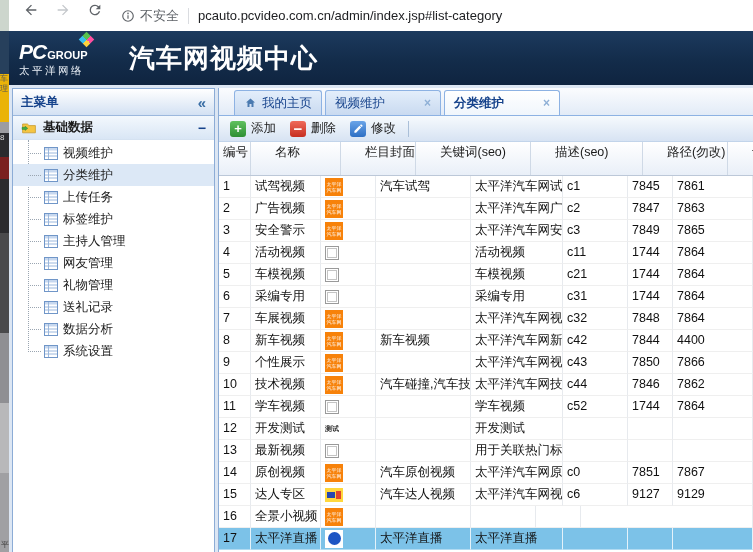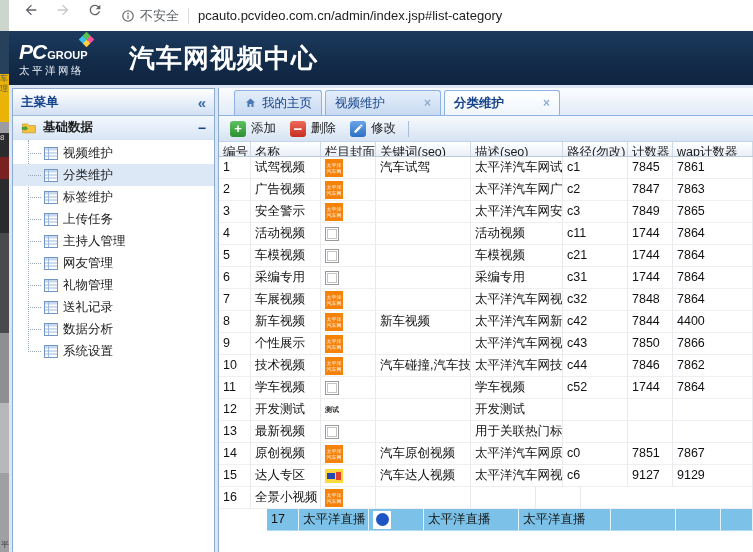--- a/index.html
+++ b/index.html
@@ -82,33 +82,33 @@
     cursor:pointer; border-radius:2px; }
   .tbtn .ticon { width:16px; height:16px; border-radius:3px; margin-right:5px; position:relative;
     display:flex; align-items:center; justify-content:center; color:#fff; font-weight:bold; }
   .ticon-add { background:linear-gradient(#5fc15f,#2e8f33); font-size:13px; }
   .ticon-del { background:linear-gradient(#ef6a5a,#c62e20); font-size:15px; }
   .ticon-edit { background:linear-gradient(#6aa4e8,#2d6fc4); }
   .ticon-edit svg { width:11px; height:11px; }
   .tsep { width:1px; height:16px; background:#aabfd8; margin:0 5px; }
 
   
-  .grid-header { height:15px; display:flex; background:linear-gradient(#ffffff,#e9eff8);
-    border-bottom:1px solid #bcc8d8; }
+  .grid-header { height:34px; display:flex; background:linear-gradient(#ffffff,#e9eff8);
+    border-bottom:1px solid #bcc8d8;gap:20px; }
   .hcell { font-size:12.5px; color:#1a1a1a; line-height:20px; padding-left:4px;
     border-right:1px solid #cfd9e6; white-space:nowrap; overflow:hidden; flex:none; cursor:pointer; }
   .grid-rows { }
   .grid-row { height:22px; display:flex; cursor:pointer; }
   .cell { font-size:12.5px; color:#111; line-height:21px; padding-left:4px;
     border-right:1px solid #e7eaee; border-bottom:1px solid #efefef;
     white-space:nowrap; overflow:hidden; flex:none; display:flex; align-items:center; }
   .col0 { width:32px; } .col1 { width:70px; } .col2 { width:55px; }
   .col3 { width:95px; } .col4 { width:92px; } .col5 { width:65px; }
   .col6 { width:45px; } .col7 { flex:1 1 auto; }
-  .grid-row.selected { background:#7cc2e8;margin-left:48px; }
+  .grid-row.selected { background:#7cc2e8; }
   .grid-row.selected .cell { border-right-color:rgba(255,255,255,.8); border-bottom-color:rgba(255,255,255,.4); }
 
   
   .cover-pcauto { width:18px; height:18px; background:#f7820a; color:#fff; display:flex; flex-direction:column;
     align-items:center; justify-content:center; font-size:5px; line-height:6px; overflow:hidden; }
   .cover-box { width:14px; height:14px; background:#fff; border:1px solid #9a9a9a;
     box-shadow:inset 0 0 0 1px #fff, inset 0 0 0 2px #c4c4c4; }
   .cover-textonly { font-size:7px; color:#333; font-weight:bold; }
   .cover-daren { width:18px; height:14px; background:#ffd83d; position:relative; overflow:hidden; }
   .cover-daren i { position:absolute; top:4px; left:2px; width:8px; height:6px; background:#2547b0; }
@@ -217,34 +217,34 @@
     <span class="elbow"></span>
     <span class="tree-icon">
       <svg width="14" height="13" viewBox="0 0 14 13">
         <rect x="0.5" y="0.5" width="13" height="12" fill="#fff" stroke="#7096c8"></rect>
         <rect x="1" y="1" width="12" height="2.5" fill="#c7d8ef"></rect>
         <line x1="1" y1="6" x2="13" y2="6" stroke="#9cb8dd"></line>
         <line x1="1" y1="9" x2="13" y2="9" stroke="#9cb8dd"></line>
         <line x1="4.5" y1="1" x2="4.5" y2="12" stroke="#9cb8dd"></line>
       </svg>
     </span>
+    <span>上传任务</span>
+  </div>
+      <div class="tree-item">
+    <span class="elbow"></span>
+    <span class="tree-icon">
+      <svg width="14" height="13" viewBox="0 0 14 13">
+        <rect x="0.5" y="0.5" width="13" height="12" fill="#fff" stroke="#7096c8"></rect>
+        <rect x="1" y="1" width="12" height="2.5" fill="#c7d8ef"></rect>
+        <line x1="1" y1="6" x2="13" y2="6" stroke="#9cb8dd"></line>
+        <line x1="1" y1="9" x2="13" y2="9" stroke="#9cb8dd"></line>
+        <line x1="4.5" y1="1" x2="4.5" y2="12" stroke="#9cb8dd"></line>
+      </svg>
+    </span>
     <span>标签维护</span>
-  </div>
-      <div class="tree-item">
-    <span class="elbow"></span>
-    <span class="tree-icon">
-      <svg width="14" height="13" viewBox="0 0 14 13">
-        <rect x="0.5" y="0.5" width="13" height="12" fill="#fff" stroke="#7096c8"></rect>
-        <rect x="1" y="1" width="12" height="2.5" fill="#c7d8ef"></rect>
-        <line x1="1" y1="6" x2="13" y2="6" stroke="#9cb8dd"></line>
-        <line x1="1" y1="9" x2="13" y2="9" stroke="#9cb8dd"></line>
-        <line x1="4.5" y1="1" x2="4.5" y2="12" stroke="#9cb8dd"></line>
-      </svg>
-    </span>
-    <span>上传任务</span>
   </div>
       <div class="tree-item">
     <span class="elbow"></span>
     <span class="tree-icon">
       <svg width="14" height="13" viewBox="0 0 14 13">
         <rect x="0.5" y="0.5" width="13" height="12" fill="#fff" stroke="#7096c8"></rect>
         <rect x="1" y="1" width="12" height="2.5" fill="#c7d8ef"></rect>
         <line x1="1" y1="6" x2="13" y2="6" stroke="#9cb8dd"></line>
         <line x1="1" y1="9" x2="13" y2="9" stroke="#9cb8dd"></line>
         <line x1="4.5" y1="1" x2="4.5" y2="12" stroke="#9cb8dd"></line>

